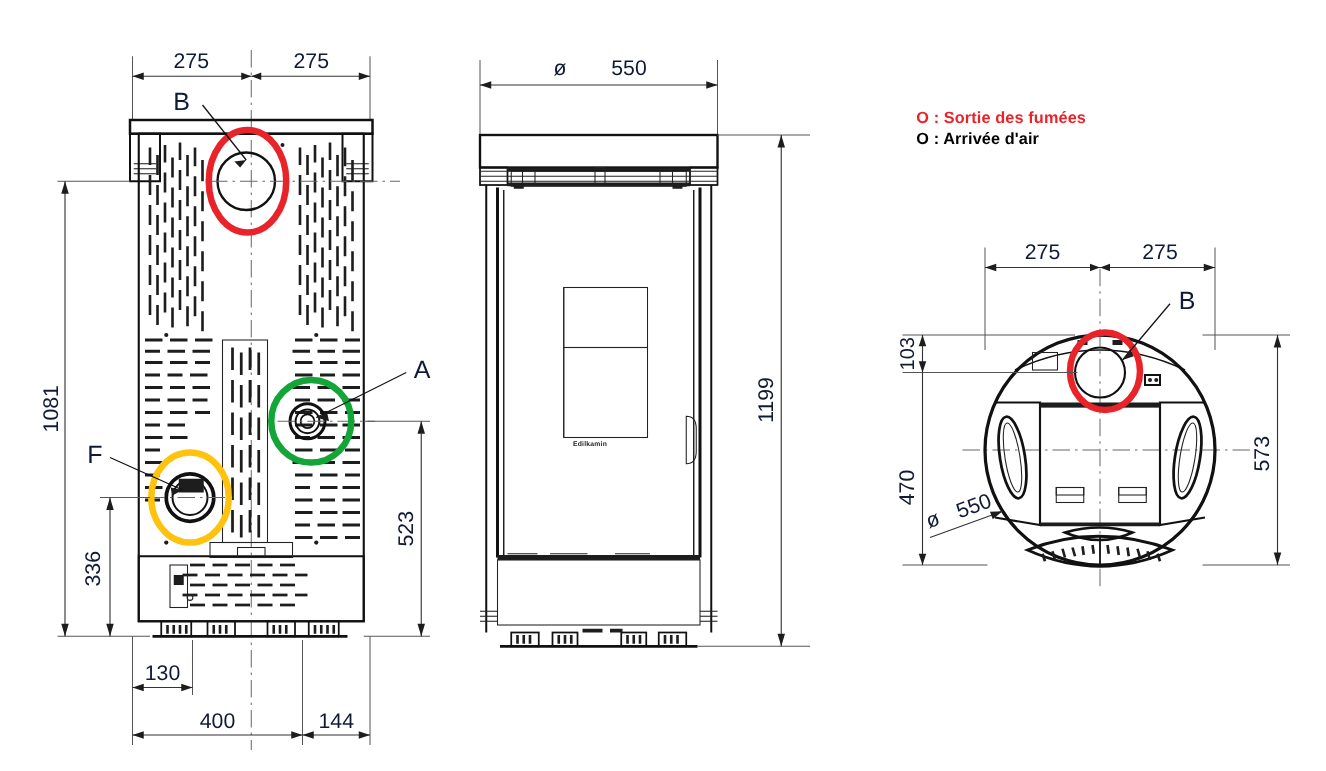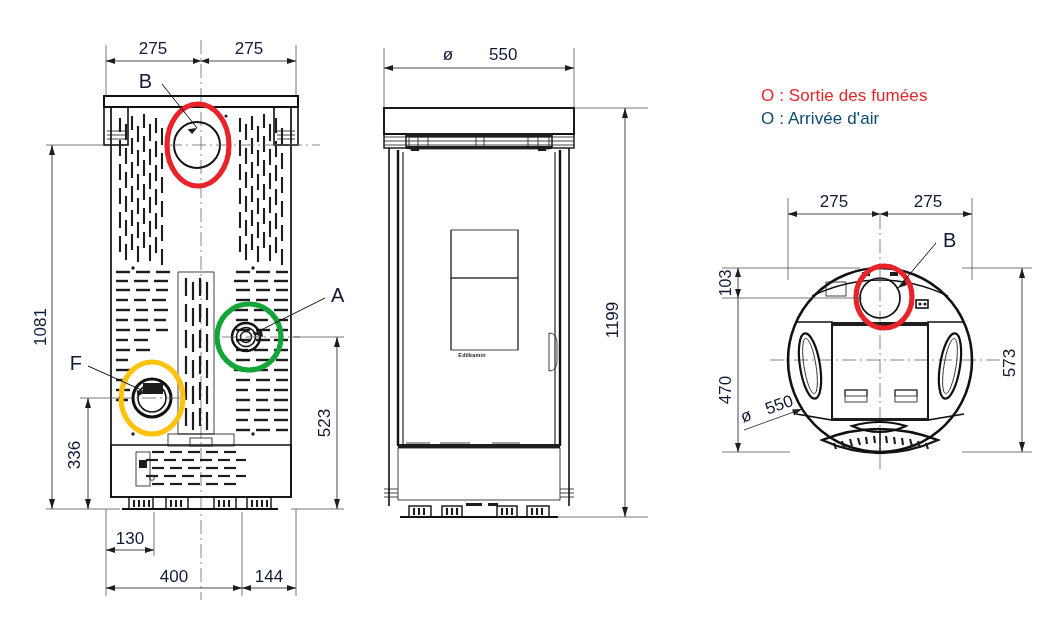--- a/index.html
+++ b/index.html
@@ -9,26 +9,25 @@
     font-family:"Liberation Sans", sans-serif;
     color:#1a1a2e;
   }
   .stage{position:absolute;left:0;top:0;width:1061px;height:617px;}
   svg{display:block;}
   .legend{
     position:absolute; left:733px; top:85px;
     line-height:1.34; white-space:nowrap;
   }
   .legend-row{
-    font-size:17px;font-weight:normal;letter-spacing:.1px;
+    font-size:13px;font-weight:bold;letter-spacing:.1px;
     display:block;
-    margin-left:28px;
   }
   .lg-red{color:#e8232a;}
-  .lg-green{color:#0c4a6e;}
+  .lg-green{color:#000000;}
   .lg-yellow{color:#ffc20e;}
   .dimtxt{
     font-family:"Liberation Sans", sans-serif;
     font-size:17px; fill:#101a35;
   }
   .dimtxt-sm{font-size:16px;}
   .balloon{
     font-family:"Liberation Sans", sans-serif;
     font-size:20px; fill:#101a35;
   }

